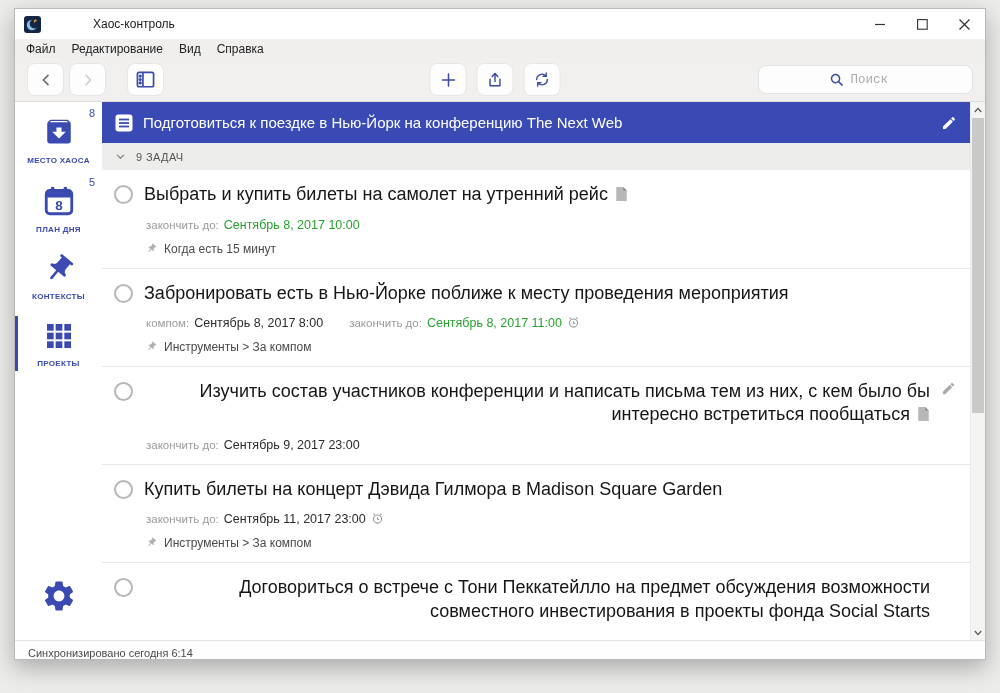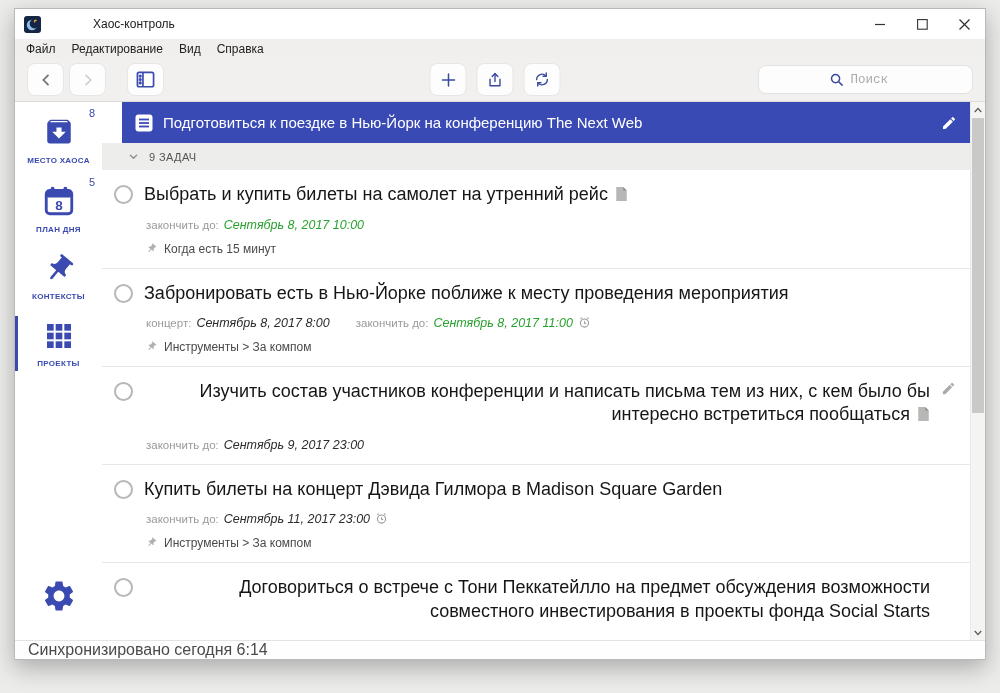--- a/index.html
+++ b/index.html
@@ -36,51 +36,51 @@
   .nav-item { position:relative; padding:10px 0 9px; text-align:center; cursor:pointer; }
   .nav-item .icon { display:block; margin:0 auto; }
   .nav-label { display:block; margin-top:7px; font-size:8px; font-weight:bold; letter-spacing:.3px; color:#3a4ab0; }
   .nav-badge { position:absolute; top:2px; right:7px; font-size:11px; color:#3a4ab0; }
   .nav-item.selected::before { content:""; position:absolute; left:0; top:6px; bottom:6px; width:3px; background:#3a4ab0; }
   .sidebar-spacer { flex:1; }
   .gear-wrap { padding:0 0 22px; text-align:center; cursor:pointer; }
 
   
   .main { flex:1; display:flex; flex-direction:column; overflow:hidden; min-width:0; }
-  .proj-header { height:41px; background:#3a4ab5; display:flex; align-items:center; padding:0 13px; gap:10px; flex-shrink:0;margin-left:20px; }
+  .proj-header { height:41px; background:#3a4ab5; display:flex; align-items:center; padding:0 13px; gap:10px; flex-shrink:0; }
   .proj-title { color:#fff; font-size:15px; white-space:nowrap; overflow:hidden; }
   .proj-edit { margin-left:auto; cursor:pointer; display:flex; }
-  .section-bar { height:27px; background:#ededec; display:flex; align-items:center; gap:10px; padding:0 26px; flex-shrink:0; cursor:pointer; }
+  .section-bar { height:27px; background:#ededec; display:flex; align-items:center; gap:10px; padding:0 13px; flex-shrink:0; cursor:pointer; }
   .section-label { font-size:11px; color:#555; letter-spacing:.4px; }
 
   
   .task-list { flex:1; overflow:hidden; }
   .task-row { position:relative; padding:13px 40px 12px 12px; border-bottom:1px solid #e7e7e7; }
   .task-row:last-child { border-bottom:none; }
   .t-titleline { display:flex; align-items:flex-start; gap:11px; }
   .t-check { width:19px; height:19px; border:2px solid #b7b7b7; border-radius:50%; flex-shrink:0; margin-top:2px; cursor:pointer; background:#fff; }
   .t-title { font-size:18px; color:#161616; line-height:1.32; max-width:790px;text-align:right; }
   .t-note { display:inline-block; margin-left:7px; vertical-align:-1px; }
   .t-meta { margin:10px 0 0 32px; display:flex; align-items:center; gap:26px; flex-wrap:wrap; }
   .meta-pair { display:flex; align-items:center; gap:5px; }
   .meta-label { font-size:11.5px; color:#9a9a9a; }
-  .meta-value { font-size:12.5px; color:#2b2b2b;font-style:italic; }
+  .meta-value { font-size:12.5px; color:#2b2b2b; }
   .meta-value.green { color:#29a12f; }
   .t-tag { margin:10px 0 0 32px; display:flex; align-items:center; gap:7px; }
   .t-tag-text { font-size:12px; color:#4a4a4a; }
   .row-edit { position:absolute; right:14px; top:14px; cursor:pointer; }
 
   
   .scrollbar { width:15px; flex-shrink:0; background:#f4f4f3; border-left:1px solid #e9e9e8; position:relative; }
   .sb-arrow { position:absolute; left:0; width:14px; height:15px; display:flex; align-items:center; justify-content:center; color:#606060; font-size:8px; cursor:pointer; }
   .sb-up { top:0; } .sb-down { bottom:0; }
   .sb-thumb { position:absolute; left:1px; top:16px; width:12px; height:295px; background:#c9c9c8; cursor:pointer; }
 
   
-  .statusbar { height:19px; background:#fefefe; border-top:1px solid #e3e3e2; display:flex; align-items:flex-end; padding-left:13px; font-size:16px; color:#4a4a4a; flex-shrink:0; }
+  .statusbar { height:19px; background:#fefefe; border-top:1px solid #e3e3e2; display:flex; align-items:flex-end; padding-left:13px; font-size:11px; color:#4a4a4a; flex-shrink:0; }
 </style>
 </head>
 <body>
 
 <div class="window">
 
   <div class="titlebar">
     <svg class="appicon" viewBox="0 0 17 17">
       <rect x="0" y="0" width="17" height="17" rx="3" fill="#152644"></rect>
       <circle cx="8" cy="9" r="5.2" fill="#8fc0ea"></circle>
@@ -274,21 +274,21 @@
   </div>
 
   <div class="task-row">
     <div class="t-titleline">
       <div class="t-check"></div>
       <div class="t-title"><span class="t-text">Забронировать есть в Нью-Йорке поближе к месту проведения мероприятия</span></div>
 
     </div>
     <div class="t-meta">
               <span class="meta-pair">
-                <span class="meta-label">концерт:</span>
+                <span class="meta-label">компом:</span>
                 <span class="meta-value">Сентябрь 8, 2017 8:00</span>
               </span>
               <span class="meta-pair">
                 <span class="meta-label">закончить до:</span>
                 <span class="meta-value green">Сентябрь 8, 2017 11:00</span>
                 <svg width="13" height="13" viewBox="0 0 24 24" fill="none" stroke="#9a9a9a" stroke-width="2">
                   <circle cx="12" cy="13" r="7.5"></circle>
                   <polyline points="12 9.5 12 13 15 14.5"></polyline>
                   <line x1="4.5" y1="5" x2="7" y2="3"></line>
                   <line x1="19.5" y1="5" x2="17" y2="3"></line>

